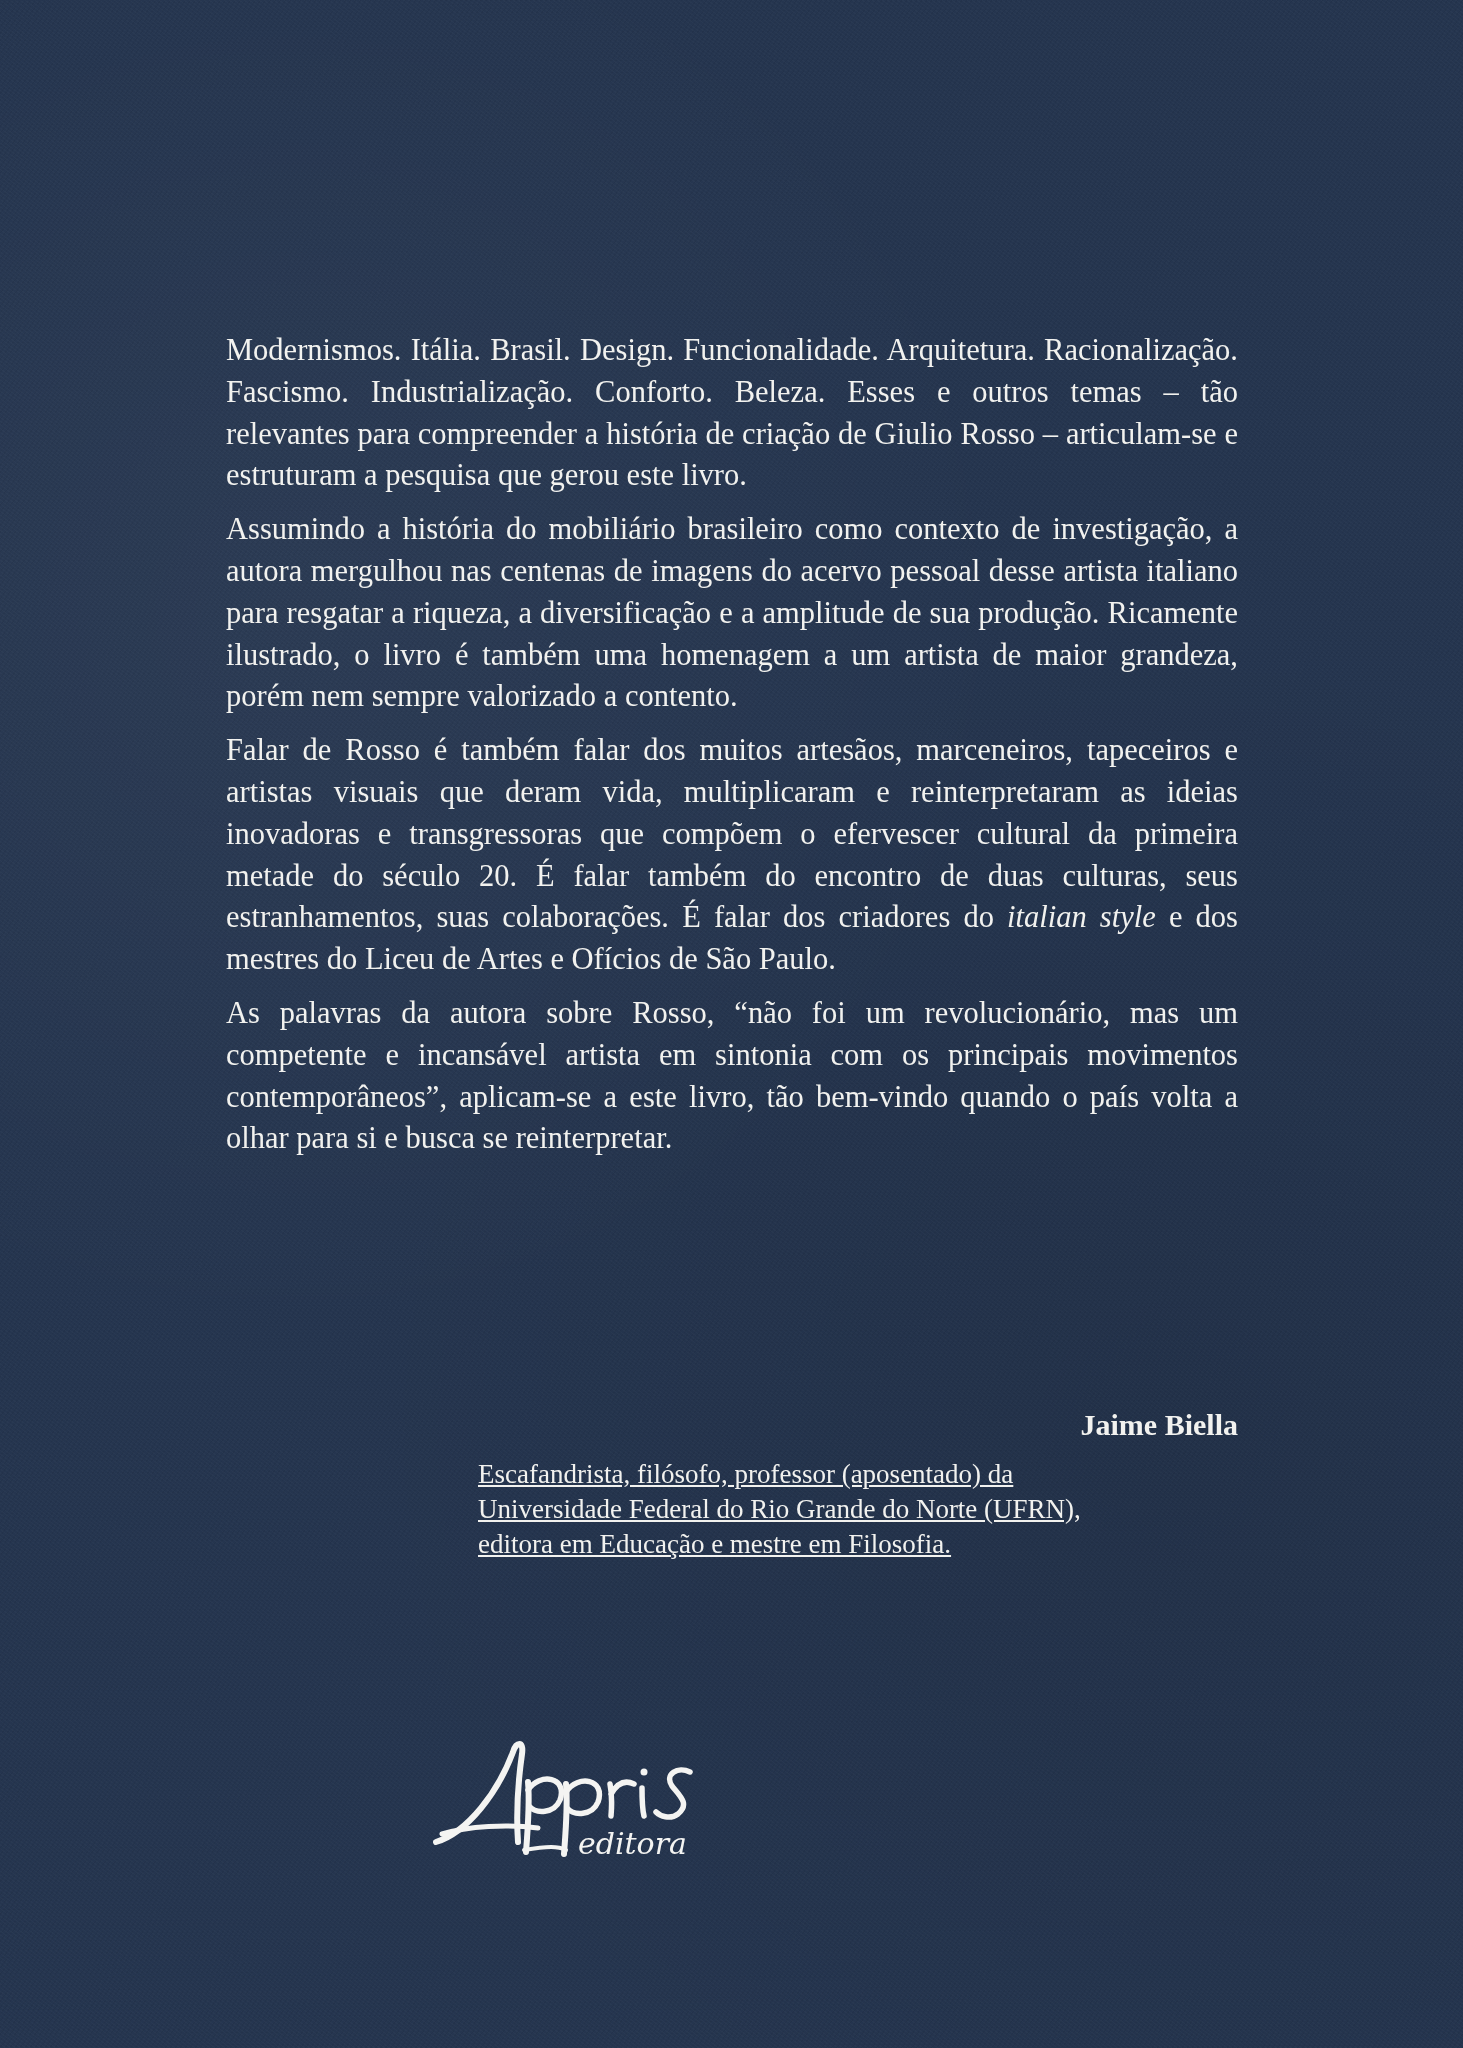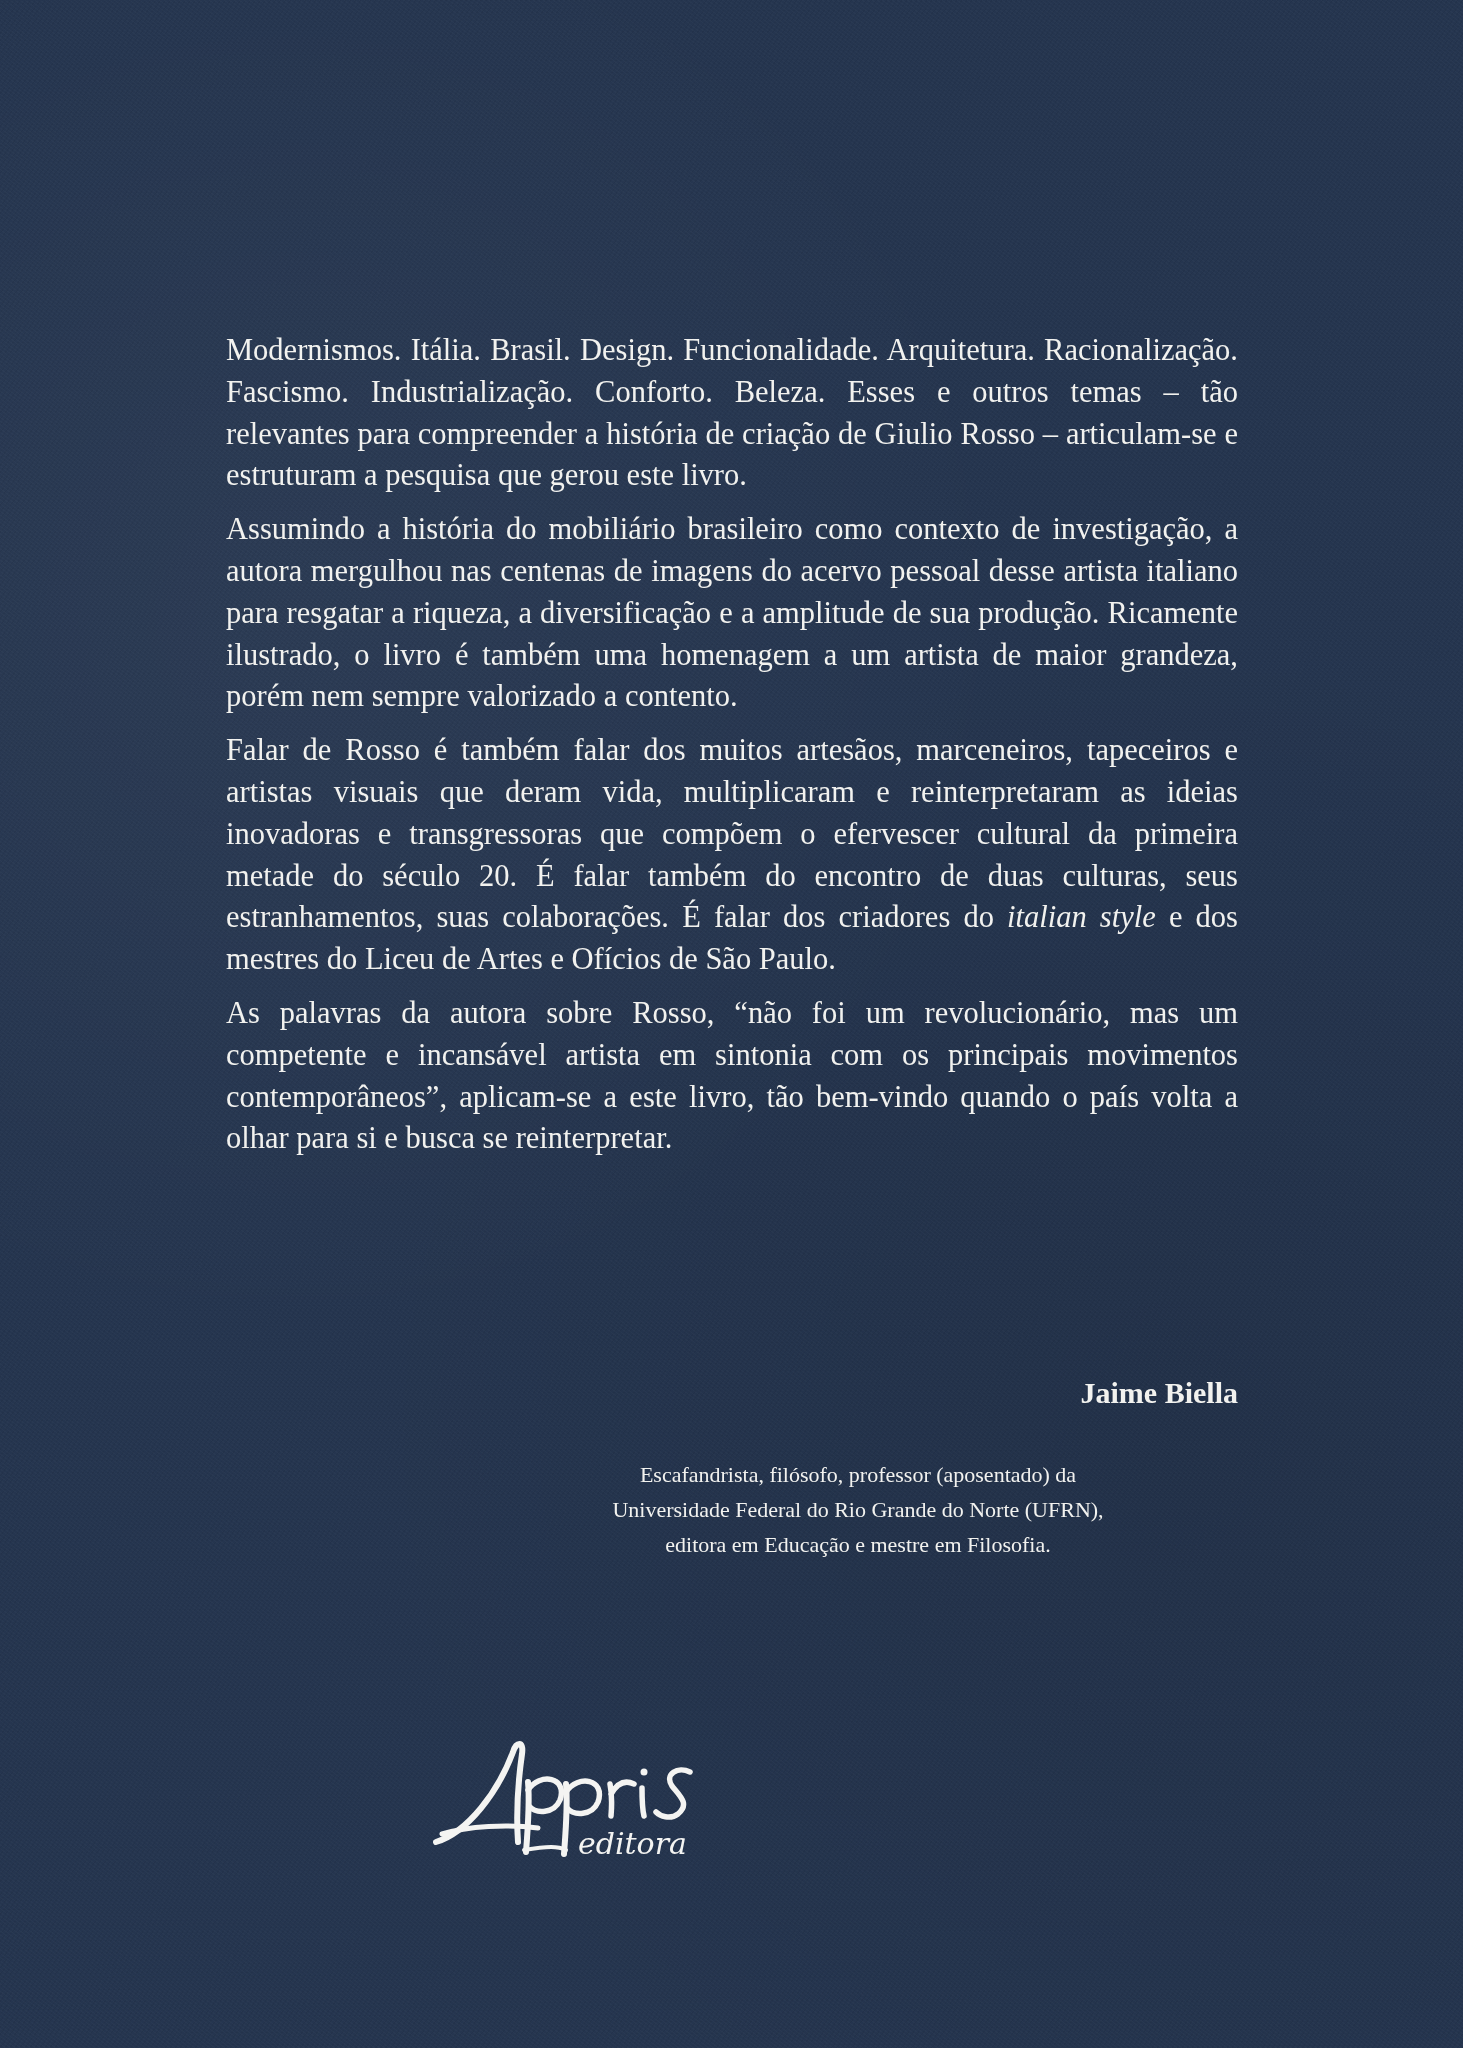--- a/index.html
+++ b/index.html
@@ -24,32 +24,33 @@
     font-size: 30.5px;
     line-height: 41.8px;
     text-align: justify;
     hyphens: manual;
   }
   .text-block p { margin: 0 0 12px 4px; }
   .text-block em { font-style: italic; }
   .signature {
     position: absolute;
     right: 225px;
-    top: 1376px;
+    top: 1408px;
     font-size: 30px;
     font-weight: bold;
   }
   .bio {
     position: absolute;
     right: 225px;
     top: 1457px;
     width: 760px;
-    font-size: 22px;
+    font-size: 27px;
     line-height: 35px;
-    text-align: center;
+    text-align: left;
+    text-decoration: underline;
   }
   .logo {
     position: absolute;
     left: 428px;
     top: 1732px;
     width: 290px;
     height: 130px;
   }
 </style>
 </head>

